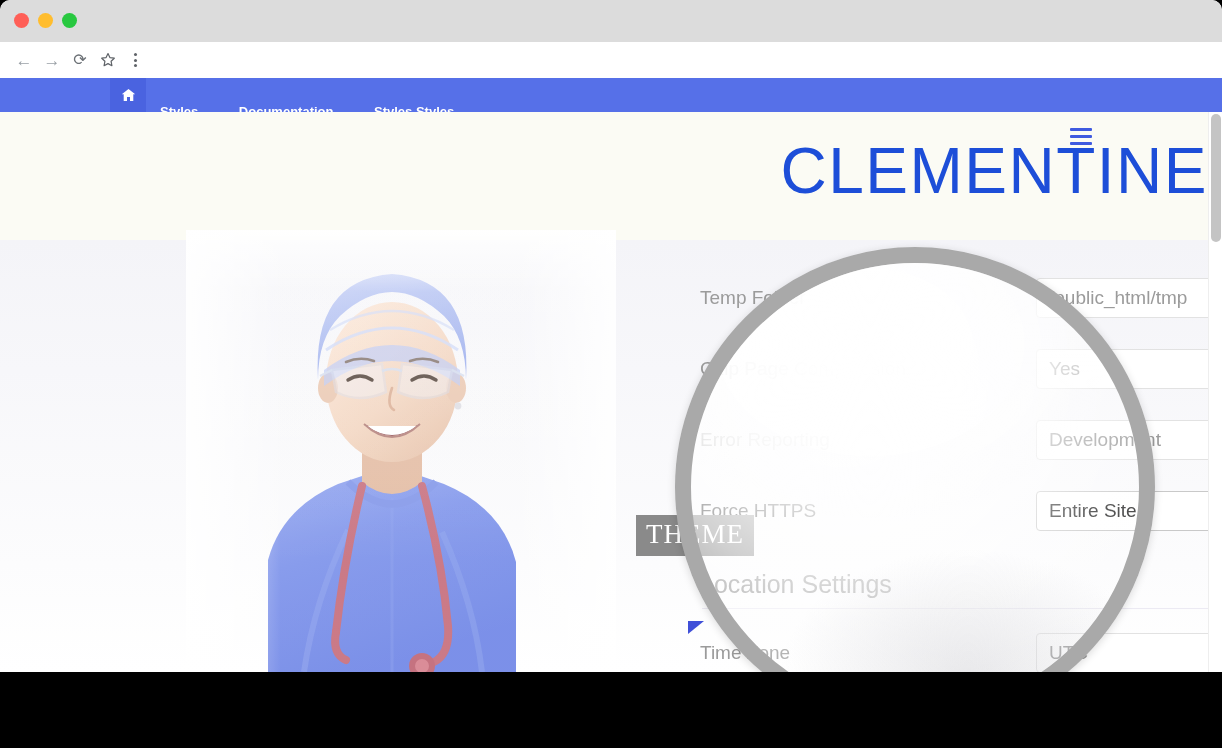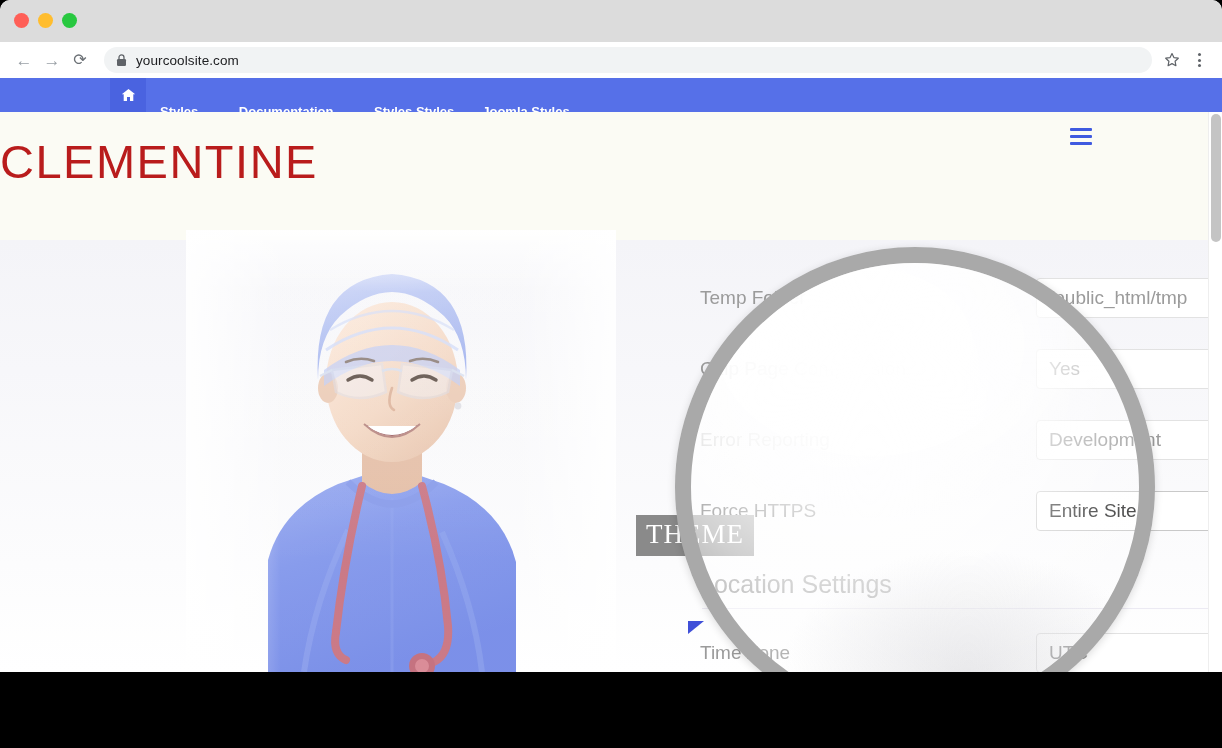--- a/index.html
+++ b/index.html
@@ -135,24 +135,24 @@
     position: absolute;
     left: 0; top: 128px;
     width: 1222px;
     height: 432px;
     background: linear-gradient(180deg, #f4f4f8 0%, #f7f7fa 30%, #fcfcfd 75%, #ffffff 100%);
   }
   #hero-title {
     position: absolute;
     left: 0; top: 22px;
     width: 1208px;
-    text-align: left;
-    font-size: 47px;
+    text-align: right;
+    font-size: 64px;
     font-weight: 400;
-    color: #b91c1c;
+    color: #1d4ed8;
     letter-spacing: 1.5px;
   }
   #hamburger {
     position: absolute;
     right: 130px; top: 16px;
     width: 22px;
     display: flex; flex-direction: column; gap: 4px;
     cursor: pointer;
   }
   #hamburger i { display:block; height: 3px; background: #3f5ae0; border-radius: 1px; }
@@ -286,27 +286,20 @@
       <span class="traffic-light tl-minimize"></span>
       <span class="traffic-light tl-maximize"></span>
     </div>
   </div>
 
   <div id="toolbar">
     <span class="nav-btn">←</span>
     <span class="nav-btn">→</span>
     <span class="nav-btn reload">⟳</span>
 
-    <div id="omnibox">
-      <svg id="lock-icon" width="11" height="13" viewBox="0 0 11 13">
-        <path d="M3 5V3.4A2.5 2.5 0 0 1 8 3.4V5" fill="none" stroke="#5f6368" stroke-width="1.3"></path>
-        <rect x="1" y="5" width="9" height="7" rx="1.2" fill="#5f6368"></rect>
-      </svg>
-      <span id="omnibox-url" title="yourcoolsite.com">yourcoolsite.com</span>
-    </div>
 
     <span id="star-icon-wrap">
       <svg width="16" height="16" viewBox="0 0 16 16">
         <path d="M8 1.6l1.9 4 4.4.6-3.2 3.1.8 4.4L8 11.6l-3.9 2.1.8-4.4L1.7 6.2l4.4-.6z" fill="none" stroke="#5f6368" stroke-width="1.2" stroke-linejoin="round"></path>
       </svg>
     </span>
     <span id="overflow-menu">
       <i></i>
       <i></i>
       <i></i>
@@ -325,23 +318,20 @@
     <div class="nav-item">
       <span>Styles</span>
       <span class="caret">⌄</span>
     </div>
     <div class="nav-item">
       <span>Documentation</span>
       <span class="caret">⌄</span>
     </div>
     <div class="nav-item">
       <span>Styles Styles</span>
-    </div>
-    <div class="nav-item">
-      <span>Joomla Styles</span>
     </div>
   </div>
 
   <div id="viewport">
     <div id="hero-band"></div>
     <div id="lower-band"></div>
 
     <div id="bg-form">
       <div class="form-row">
         <span class="form-label">Temp Folder</span>

